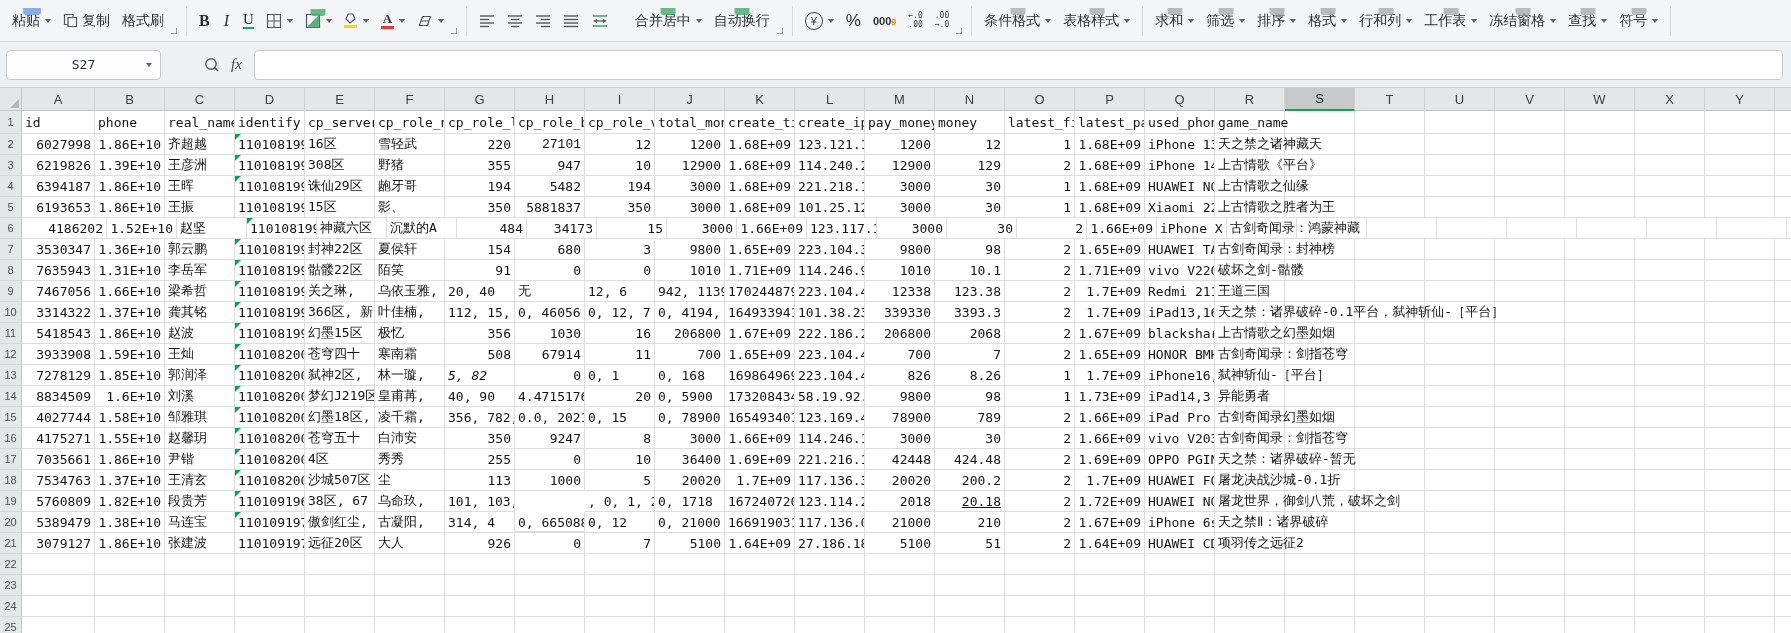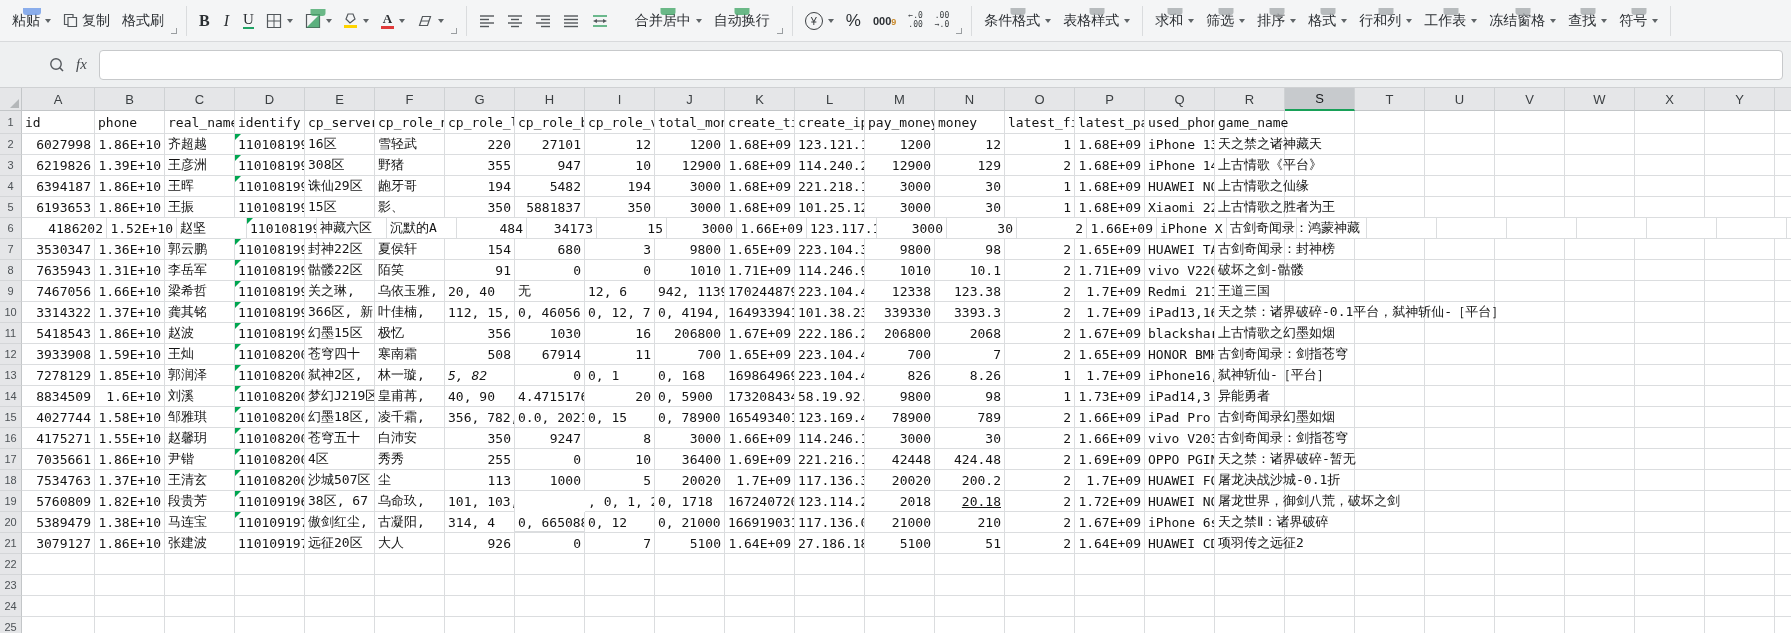--- a/index.html
+++ b/index.html
@@ -316,20 +316,24 @@
         <i class="stub"></i>
         <span>符号</span>
         <i class="caret"></i>
       </div>
     </div>
 
   <div class="vsep"></div>
 </div>
 
 <div class="fbar">
+  <div class="namebox">
+    <span>S27</span>
+    <i class="caret"></i>
+  </div>
   <span class="icon mag">
     <svg width="18" height="18" viewBox="0 0 18 18">
         <circle cx="8" cy="8" r="5.2" fill="none" stroke="#55595d" stroke-width="1.4"></circle>
         <line x1="11.8" y1="11.8" x2="15" y2="15" stroke="#55595d" stroke-width="1.6"></line>
       </svg>
   </span>
   <span class="fx">fx</span>
   <input class="finput" value="" style="">
 </div>
 
@@ -397,21 +401,21 @@
       </div>
       <div class="grow">
         <div class="rowh">2</div>
         <div class="cell num" style="width: 73px;">6027998</div>
         <div class="cell num" style="width: 70px;">1.86E+10</div>
         <div class="cell" style="width: 70px;">齐超越</div>
         <div class="cell" style="width: 70px;">110108199<i class="tri"></i></div>
         <div class="cell" style="width: 70px;">16区</div>
         <div class="cell" style="width: 70px;">雪轻武</div>
         <div class="cell num" style="width: 70px;">220</div>
-        <div class="cell num" style="width: 70px;">27101</div>
+        <div class="cell num" style="width: 70px; font-family: Liberation Mono, monospace;">27101</div>
         <div class="cell num" style="width: 70px;">12</div>
         <div class="cell num" style="width: 70px;">1200</div>
         <div class="cell num" style="width: 70px;">1.68E+09</div>
         <div class="cell" style="width: 70px;">123.121.1</div>
         <div class="cell num" style="width: 70px;">1200</div>
         <div class="cell num" style="width: 70px;">12</div>
         <div class="cell num" style="width: 70px;">1</div>
         <div class="cell num" style="width: 70px;">1.68E+09</div>
         <div class="cell" style="width: 70px;">iPhone 13</div>
         <div class="cell rcol" style="width: 70px;">

